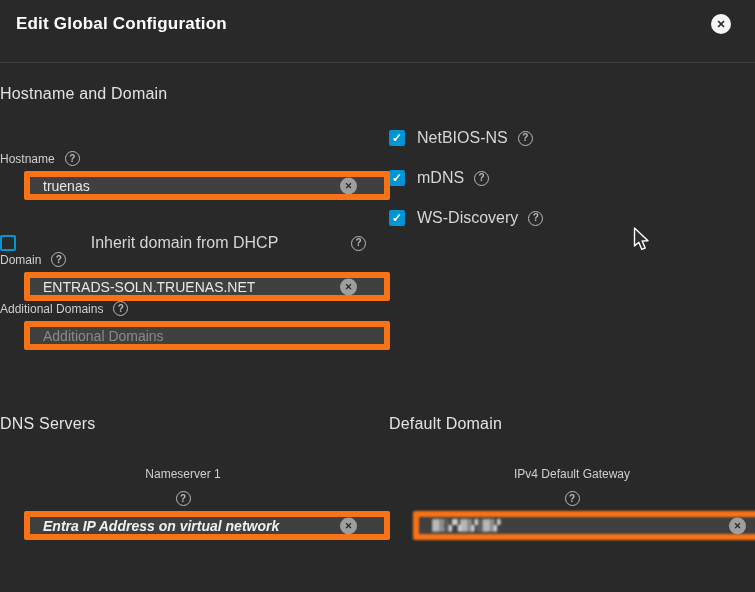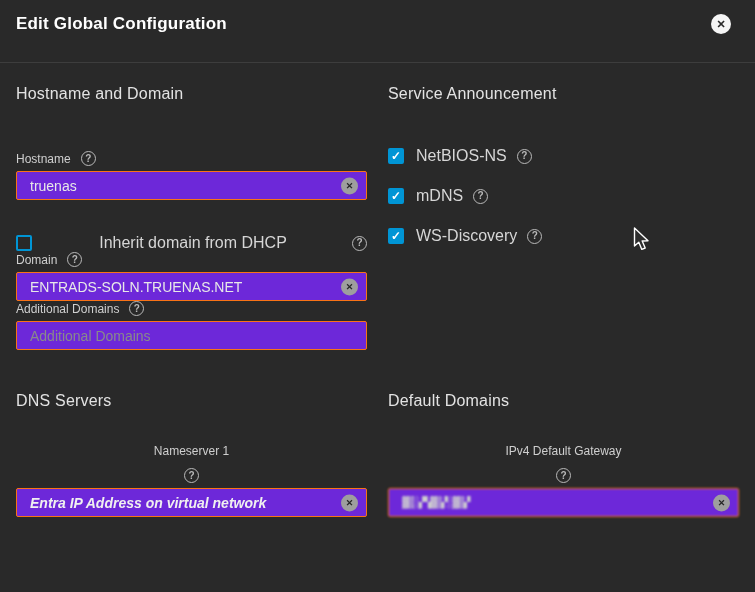--- a/index.html
+++ b/index.html
@@ -33,21 +33,22 @@
   .close-btn span {
     color: #2a2a2a; font-size: 11px; font-weight: bold; line-height: 1;
   }
   .divider { height: 1px; background: #3d3d3d; margin-top: 14px; }
 
   
   .dialog-body {
     display: grid;
     grid-template-columns: 1fr 1fr;
     column-gap: 21px;
-    padding: 0 16px;
+    padding: 0 0;
+    gap: 23px;
   }
   .section { min-width: 0; }
   .row1 { padding-top: 22px; }
   .row2 { padding-top: 42px; }
   .section-title {
     font-size: 16px; font-weight: 400; color: #e3e3e3;
     letter-spacing: .2px;
   }
 
   
@@ -64,28 +65,29 @@
     border: 1.5px solid #b9b9b9; border-radius: 50%;
     color: #b9b9b9; font-size: 10px; font-weight: bold;
     display: inline-flex; align-items: center; justify-content: center;
     cursor: pointer; line-height: 1;
   }
 
   
   .input-wrap { position: relative; margin-top: 5px; }
   .text-input {
     width: 100%; height: 29px;
-    background: #6d28d9;
-    border: 1px solid #f97316;
+    background: #404040;
+    border: 6px solid #f97316;
     border-radius: 2px;
     color: #e8e8e8;
     font-family: "Liberation Sans", sans-serif;
     font-size: 14px;
     padding: 0 34px 0 13px;
     outline: none;
+    margin-left: 24px;
   }
   .text-input::placeholder { color: #8a8a8a; opacity: 1; }
   .text-input.italic-bold { font-style: italic; font-weight: bold; color: #f0f0f0; }
   .text-input.redacted {
     font-family: "DejaVu Sans Mono", monospace;
     font-size: 11px; letter-spacing: -1px; color: #cfcfcf;
     filter: blur(1.1px);
   }
   .clear-btn {
     position: absolute; right: 9px; top: 50%; transform: translateY(-50%);
@@ -174,21 +176,20 @@
       <div class="field-label mt40">
         <span>Additional Domains</span>
         <span class="help-icon">?</span>
       </div>
       <div class="input-wrap">
         <input class="text-input" type="text" placeholder="Additional Domains" style="">
       </div>
     </section>
 
     <section class="section row1">
-      <h2 class="section-title">Service Announcement</h2>
 
       <div class="checkbox-row service-row first">
         <span class="checkbox checked">
           <span class="check-glyph">✓</span>
         </span>
         <span class="checkbox-label">NetBIOS-NS</span>
         <span class="help-icon">?</span>
       </div>
 
       <div class="checkbox-row service-row">
@@ -217,21 +218,21 @@
       </div>
       <div class="input-wrap">
         <input class="text-input italic-bold" type="text" value="Entra IP Address on virtual network" style="">
         <button class="clear-btn">
           <span>✕</span>
         </button>
       </div>
     </section>
 
     <section class="section row2">
-      <h2 class="section-title">Default Domains</h2>
+      <h2 class="section-title">Default Domain</h2>
 
       <div class="field-label mt34">
         <span>IPv4 Default Gateway</span>
         <span class="help-icon">?</span>
       </div>
       <div class="input-wrap">
         <input class="text-input redacted" type="text" value="▓▒░▞▚▓▒▞░▓▒▞" style="">
         <button class="clear-btn">
           <span>✕</span>
         </button>

